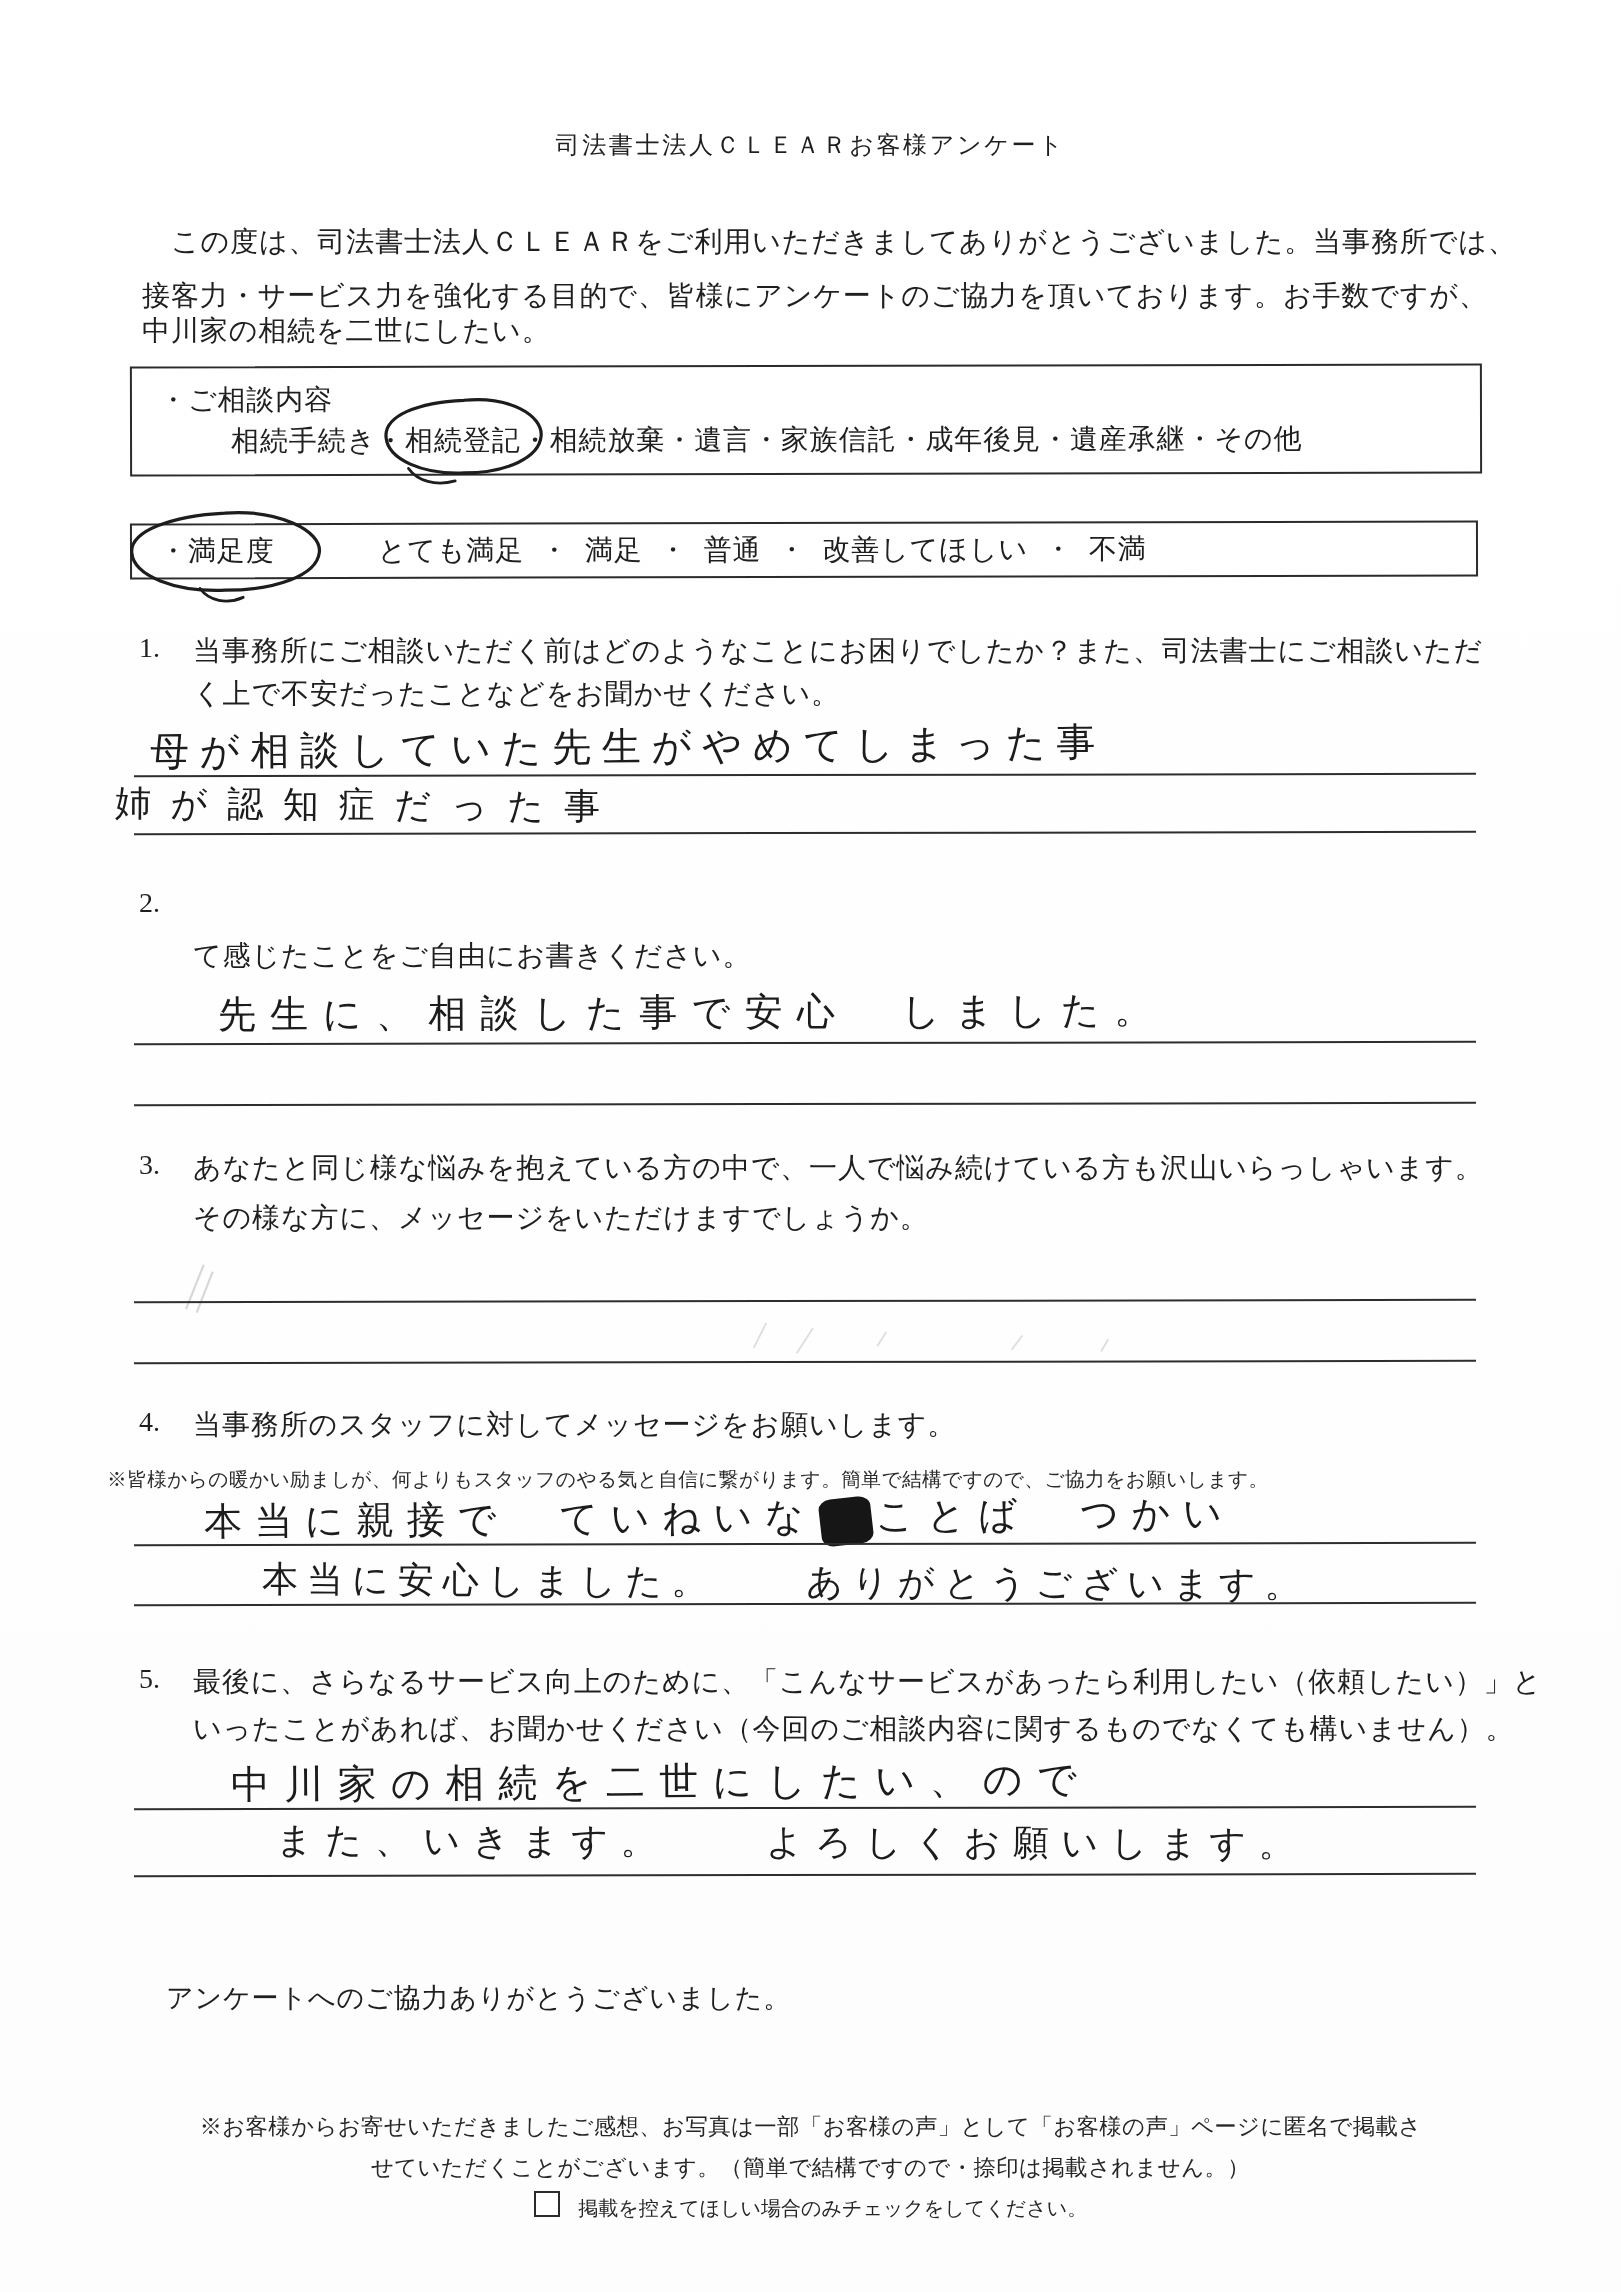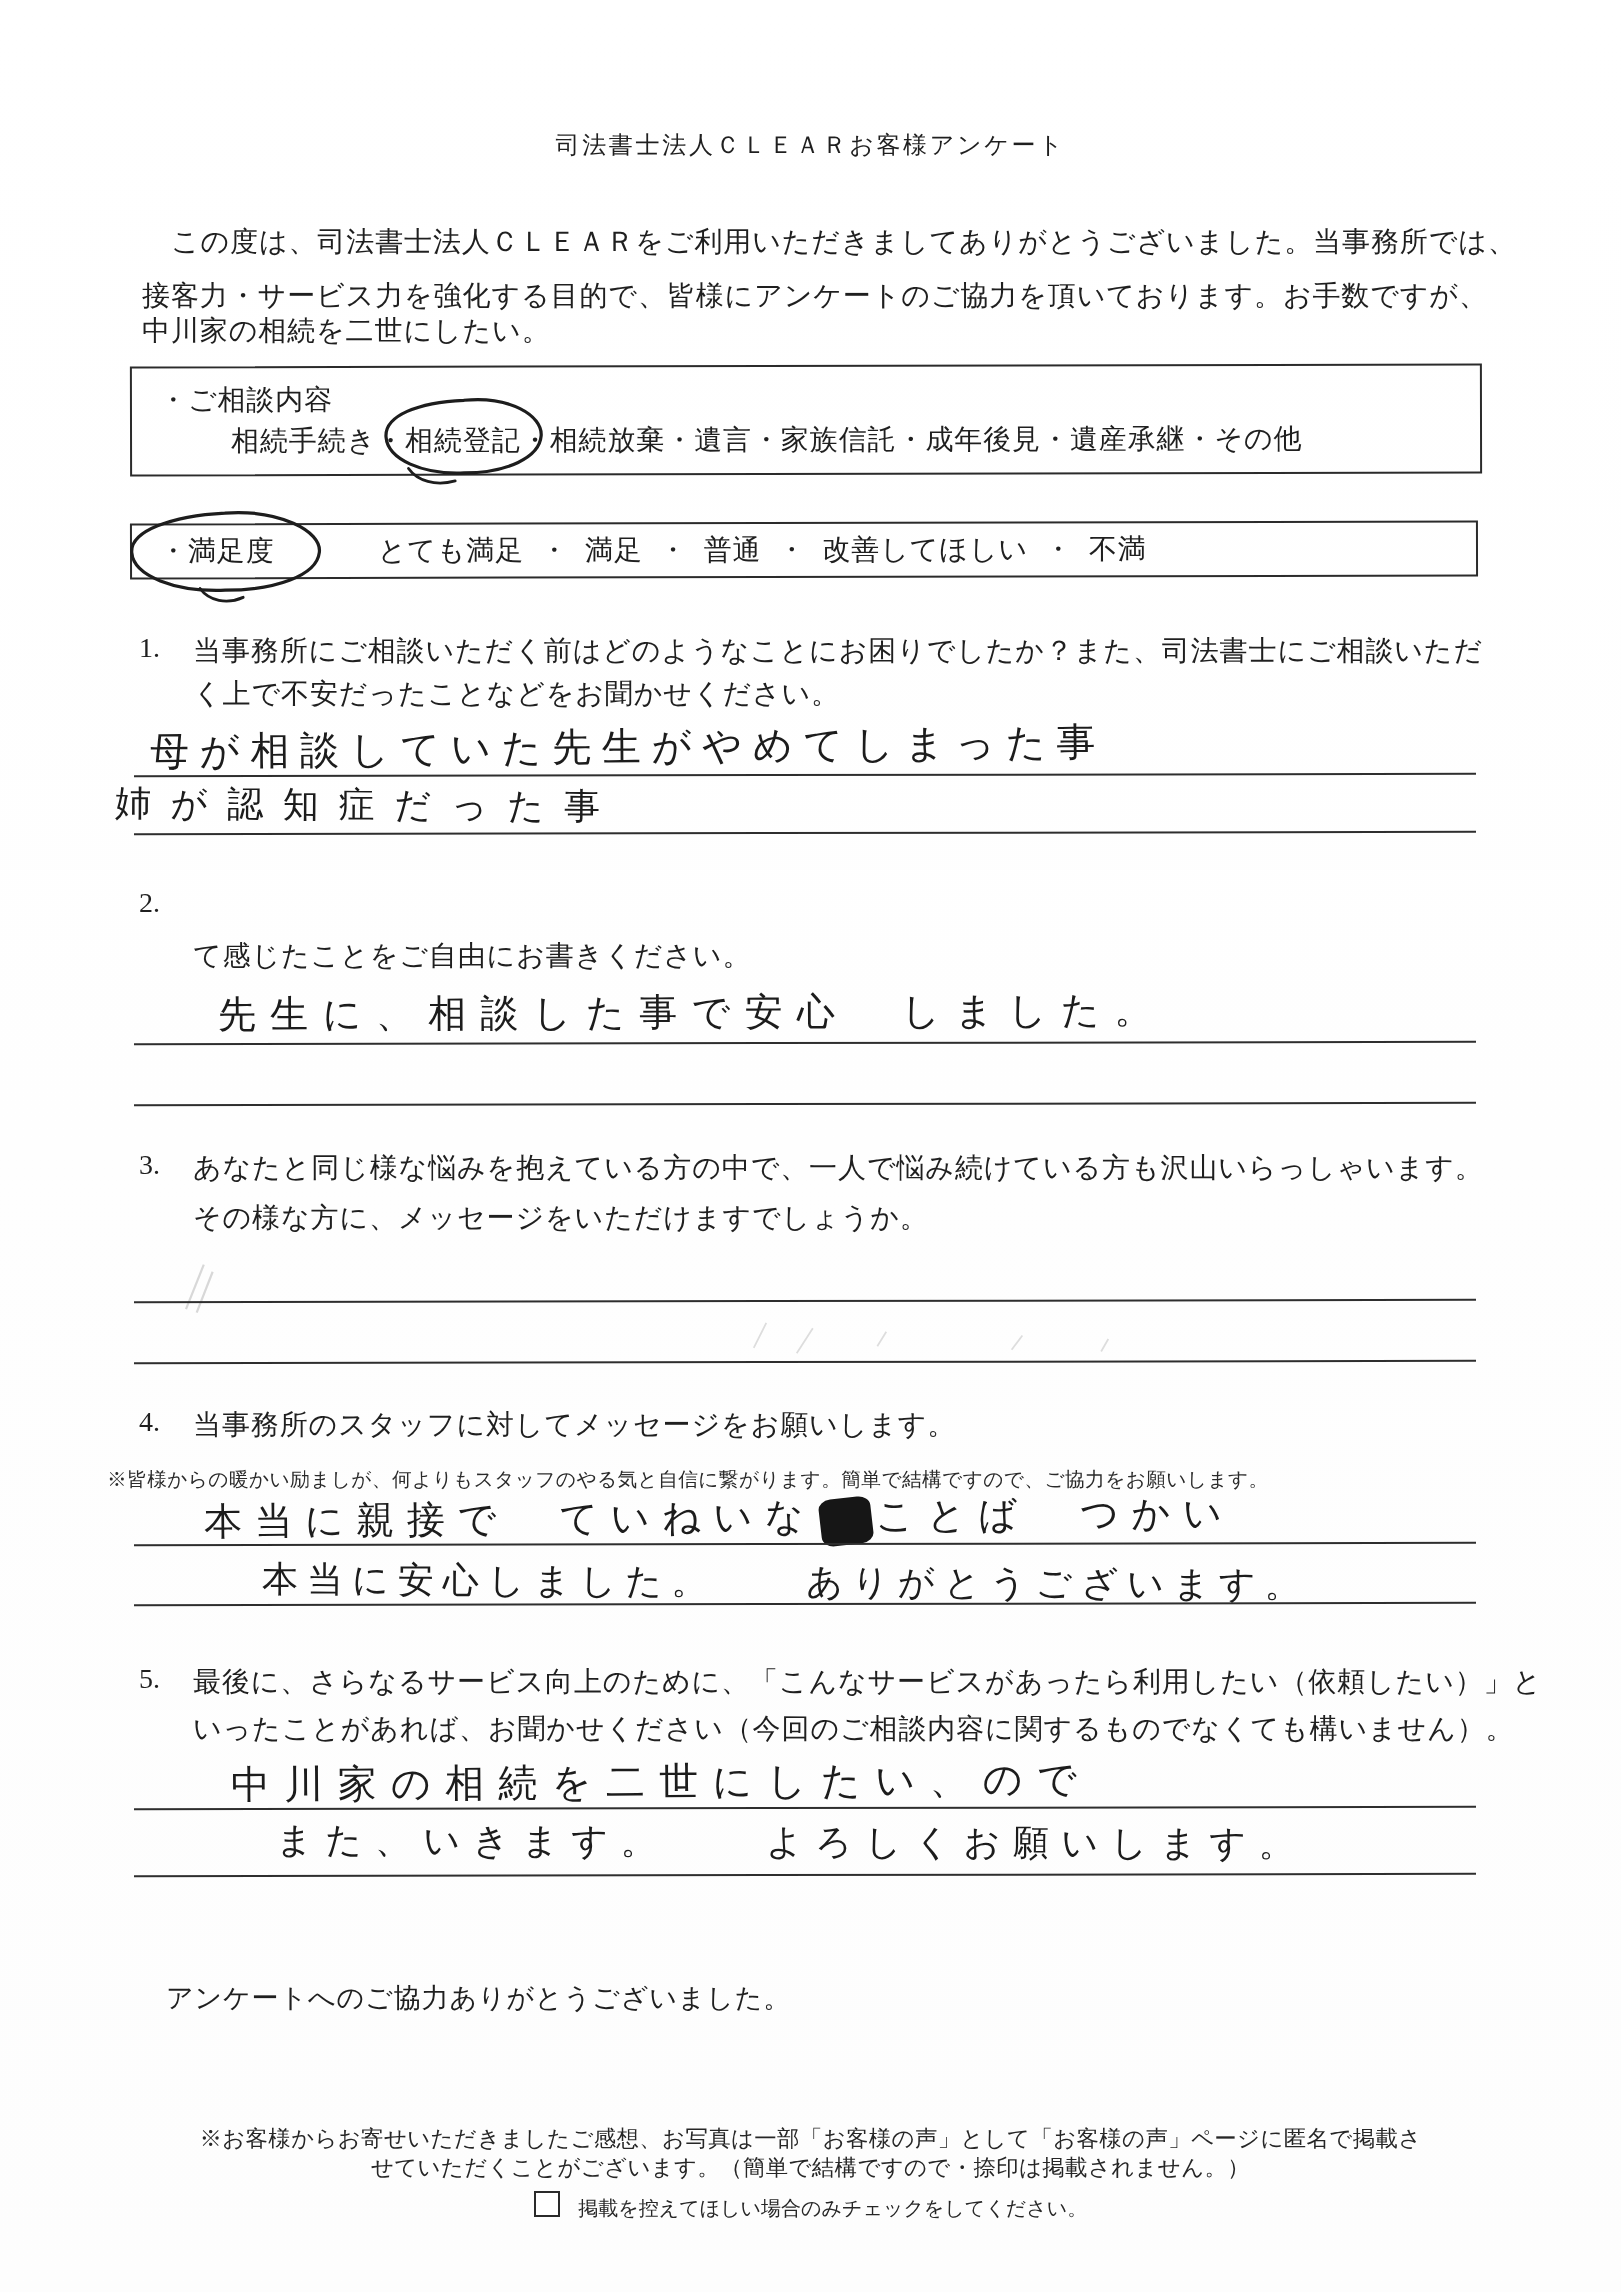--- a/index.html
+++ b/index.html
@@ -121,20 +121,20 @@
   <div class="abs qnum" style="top:1663px;">5.</div>
   <div class="abs qline" style="top:1663px;">最後に、さらなるサービス向上のために、「こんなサービスがあったら利用したい（依頼したい）」と</div>
   <div class="abs qline" style="top:1710px;">いったことがあれば、お聞かせください（今回のご相談内容に関するものでなくても構いません）。</div>
   <div class="abs hw hw5a" style="left:231px;top:1755px;">中川家の相続を二世にしたい、ので</div>
   <div class="rule" style="top:1807px;"></div>
   <div class="abs hw hw5b" style="left:276px;top:1818px;">また、いきます。　　よろしくお願いします。</div>
   <div class="rule" style="top:1874px;"></div>
 
   <div class="abs closing">アンケートへのご協力ありがとうございました。</div>
 
-  <div class="abs footer-line" style="top:2111px;margin-top:12px;">※お客様からお寄せいただきましたご感想、お写真は一部「お客様の声」として「お客様の声」ページに匿名で掲載さ</div>
+  <div class="abs footer-line" style="top:2111px;">※お客様からお寄せいただきましたご感想、お写真は一部「お客様の声」として「お客様の声」ページに匿名で掲載さ</div>
   <div class="abs footer-line" style="top:2152px;">せていただくことがございます。（簡単で結構ですので・捺印は掲載されません。）</div>
   <div class="abs cbrow" style="top:2191px;">
     <span class="checkbox"></span><span>掲載を控えてほしい場合のみチェックをしてください。</span>
   </div>
 
 </div>
 
 
 </body></html>

